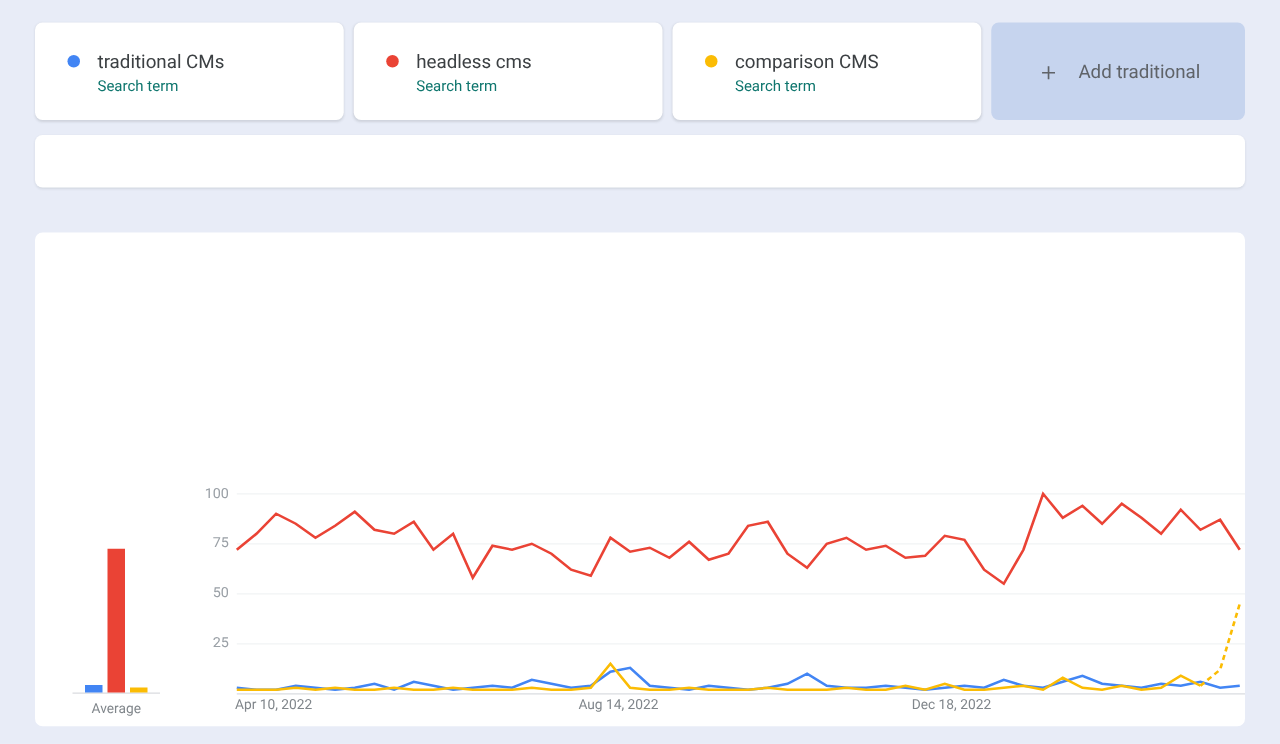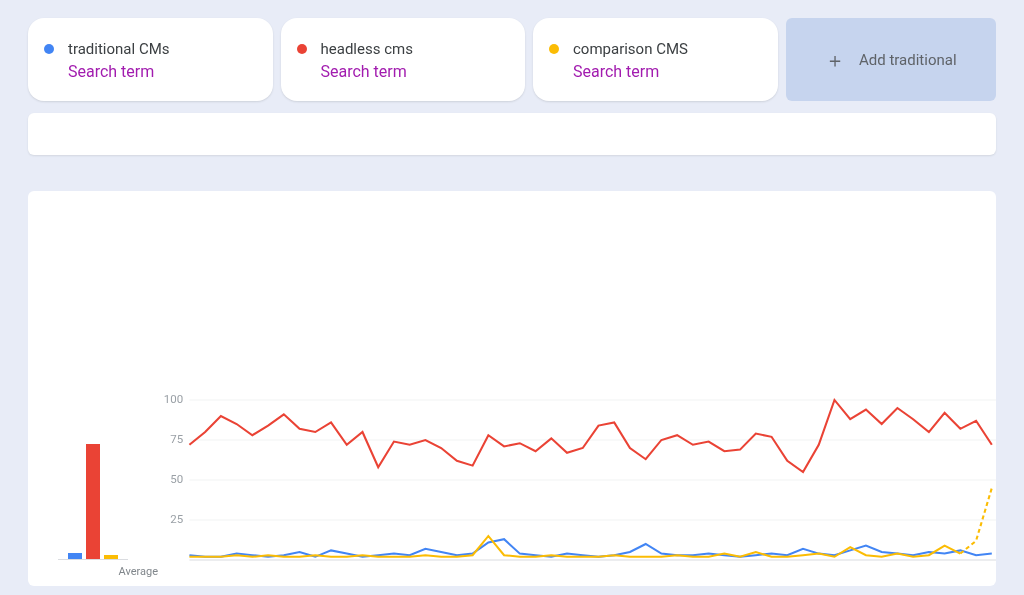--- a/index.html
+++ b/index.html
@@ -13,37 +13,37 @@
 
   
   .cards-row {
     display: flex;
     gap: 8px;
     padding: 18px 28px 8px 28px;
   }
   .term-card {
     flex: 1;
     background: #fff;
-    border-radius: 16px;
-    padding: 22px 18px 20px 16px;
+    border-radius: 6px;
+    padding: 22px 18px 20px 26px;
     box-shadow: 0 1px 2px rgba(60,64,67,.15);
     display: flex;
     align-items: flex-start;
     gap: 14px;
     cursor: pointer;
   }
   .term-dot {
     width: 10px; height: 10px;
     border-radius: 50%;
     margin-top: 4px;
     flex-shrink: 0;
   }
   .term-texts { display: flex; flex-direction: column; gap: 4px; }
   .term-label { font-size: 15px; color: #3c4043; font-weight: 400; }
-  .term-sub   { font-size: 16px; color: #a21caf; }
+  .term-sub   { font-size: 12px; color: #0f766e; }
 
   .add-card {
     flex: 1;
     background: #c6d4ee;
     border-radius: 6px;
     display: flex;
     align-items: center;
     justify-content: center;
     gap: 14px;
     color: #5f6368;
@@ -90,21 +90,21 @@
     display: flex;
     align-items: flex-end;
     justify-content: center;
     gap: 4px;
     border-bottom: 1px solid #dadce0;
   }
   .avg-bar { width: 14px; }
   .avg-label {
     position: absolute;
     bottom: 0; left: 0; right: 0;
-    text-align: right;
+    text-align: center;
     font-size: 11px;
     color: #80868b;
     margin-top: 48px;
   }
 
   .plot-col {
     flex: 1;
     position: relative;
     padding-right: 20px;
   }
@@ -191,16 +191,21 @@
           <g class="ytick">
             <line x1="30" x2="800" y1="0" y2="0"></line>
             <text x="24" y="3">100</text>
           </g>
           <line x1="30" x2="800" y1="160" y2="160" stroke="#dadce0"></line>
           <path d="M30 155.2 L45.01960784313725 156.8 L60.03921568627451 156.8 L75.05882352941177 153.6 L90.07843137254902 155.2 L105.09803921568627 156.8 L120.11764705882352 155.2 L135.13725490196077 152 L150.15686274509804 156.8 L165.1764705882353 150.4 L180.19607843137254 153.6 L195.2156862745098 156.8 L210.23529411764704 155.2 L225.2549019607843 153.6 L240.27450980392157 155.2 L255.29411764705884 148.8 L270.3137254901961 152 L285.3333333333333 155.2 L300.3529411764706 153.6 L315.37254901960785 142.4 L330.3921568627451 139.2 L345.4117647058823 153.6 L360.4313725490196 155.2 L375.45098039215685 156.8 L390.4705882352941 153.6 L405.4901960784314 155.2 L420.5098039215686 156.8 L435.5294117647059 155.2 L450.54901960784315 152 L465.5686274509804 144 L480.5882352941177 153.6 L495.60784313725486 155.2 L510.62745098039215 155.2 L525.6470588235295 153.6 L540.6666666666666 155.2 L555.686274509804 156.8 L570.7058823529412 155.2 L585.7254901960785 153.6 L600.7450980392157 155.2 L615.7647058823529 148.8 L630.7843137254902 153.6 L645.8039215686275 155.2 L660.8235294117646 150.4 L675.843137254902 145.6 L690.8627450980392 152 L705.8823529411765 153.6 L720.9019607843137 155.2 L735.9215686274509 152 L750.9411764705882 153.6 L765.9607843137255 150.4 L780.9803921568628 155.2 L796 153.6" class="series" stroke="#4285f4"></path>
           <path d="M30 44.8 L45.01960784313725 32 L60.03921568627451 16 L75.05882352941177 24 L90.07843137254902 35.2 L105.09803921568627 25.599999999999994 L120.11764705882352 14.400000000000006 L135.13725490196077 28.80000000000001 L150.15686274509804 32 L165.1764705882353 22.400000000000006 L180.19607843137254 44.8 L195.2156862745098 32 L210.23529411764704 67.2 L225.2549019607843 41.599999999999994 L240.27450980392157 44.8 L255.29411764705884 40 L270.3137254901961 48 L285.3333333333333 60.8 L300.3529411764706 65.6 L315.37254901960785 35.2 L330.3921568627451 46.400000000000006 L345.4117647058823 43.2 L360.4313725490196 51.2 L375.45098039215685 38.400000000000006 L390.4705882352941 52.8 L405.4901960784314 48 L420.5098039215686 25.599999999999994 L435.5294117647059 22.400000000000006 L450.54901960784315 48 L465.5686274509804 59.2 L480.5882352941177 40 L495.60784313725486 35.2 L510.62745098039215 44.8 L525.6470588235295 41.599999999999994 L540.6666666666666 51.2 L555.686274509804 49.599999999999994 L570.7058823529412 33.599999999999994 L585.7254901960785 36.8 L600.7450980392157 60.8 L615.7647058823529 72 L630.7843137254902 44.8 L645.8039215686275 0 L660.8235294117646 19.19999999999999 L675.843137254902 9.599999999999994 L690.8627450980392 24 L705.8823529411765 8 L720.9019607843137 19.19999999999999 L735.9215686274509 32 L750.9411764705882 12.800000000000011 L765.9607843137255 28.80000000000001 L780.9803921568628 20.80000000000001 L796 44.8" class="series" stroke="#ea4335"></path>
           <path d="M30 156.8 L45.01960784313725 156.8 L60.03921568627451 156.8 L75.05882352941177 155.2 L90.07843137254902 156.8 L105.09803921568627 155.2 L120.11764705882352 156.8 L135.13725490196077 156.8 L150.15686274509804 155.2 L165.1764705882353 156.8 L180.19607843137254 156.8 L195.2156862745098 155.2 L210.23529411764704 156.8 L225.2549019607843 156.8 L240.27450980392157 156.8 L255.29411764705884 155.2 L270.3137254901961 156.8 L285.3333333333333 156.8 L300.3529411764706 155.2 L315.37254901960785 136 L330.3921568627451 155.2 L345.4117647058823 156.8 L360.4313725490196 156.8 L375.45098039215685 155.2 L390.4705882352941 156.8 L405.4901960784314 156.8 L420.5098039215686 156.8 L435.5294117647059 155.2 L450.54901960784315 156.8 L465.5686274509804 156.8 L480.5882352941177 156.8 L495.60784313725486 155.2 L510.62745098039215 156.8 L525.6470588235295 156.8 L540.6666666666666 153.6 L555.686274509804 156.8 L570.7058823529412 152 L585.7254901960785 156.8 L600.7450980392157 156.8 L615.7647058823529 155.2 L630.7843137254902 153.6 L645.8039215686275 156.8 L660.8235294117646 147.2 L675.843137254902 155.2 L690.8627450980392 156.8 L705.8823529411765 153.6 L720.9019607843137 156.8 L735.9215686274509 155.2 L750.9411764705882 145.6 L765.9607843137255 153.6" class="series" stroke="#fbbc04"></path>
           <path d="M765.9607843137255 153.6 L780.9803921568628 140.8 L796 88" class="series" stroke="#fbbc04" stroke-dasharray="4 3"></path>
         </svg>
+      <div class="xlabels" id="xlabels">
+          <span style="left: 0%;">Apr 10, 2022</span>
+          <span style="left: 34%;">Aug 14, 2022</span>
+          <span style="left: 67%;">Dec 18, 2022</span>
+        </div>
     </div>
 
   </div>
 </div>
 
 </body></html>

